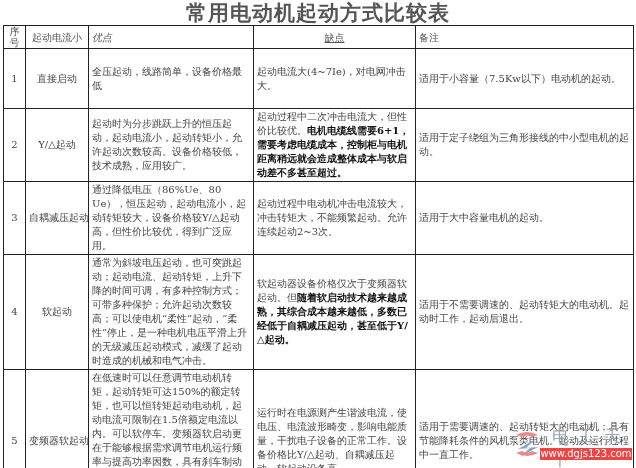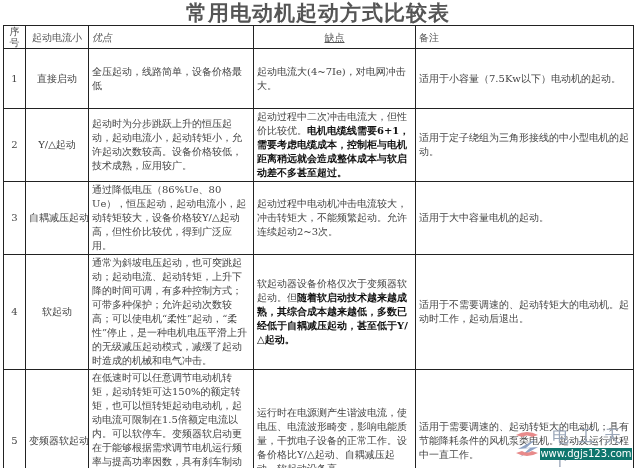--- a/index.html
+++ b/index.html
@@ -18,21 +18,21 @@
   th.c-pro { text-align:left;font-style:italic; }
   th.c-con { text-align:center;text-decoration:underline; }
   th.c-note { text-align:left;margin-top:8px; }
   td.no { text-align:center; }
   td.method { text-align:center; white-space:nowrap; overflow:hidden; }
   .b { font-weight:bold; color:#111; }
   .watermark { position:absolute; left:510px; top:425px; width:125px; height:40px; pointer-events:none; }
   .wm-logo { position:absolute; left:0; top:2px; width:34px; height:34px; }
   .wm-text { position:absolute; left:42px; top:0; font-size:17px; color:#9aa6b8; letter-spacing:9px;
              font-family:"DejaVu Sans","Liberation Sans",sans-serif; }
-  .wm-url { position:absolute; left:30px; top:23px; width:92px; height:12px; background:#0f766e;
+  .wm-url { position:absolute; left:30px; top:23px; width:92px; height:12px; background:#ef4444;
             color:#fff; font-size:10px; line-height:12px; text-align:center;
             font-family:"DejaVu Sans","Liberation Sans",sans-serif; }
 </style>
 </head>
 <body>
 
 <div class="title">常用电动机起动方式比较表</div>
 
 <table class="cmp">
   <colgroup>

